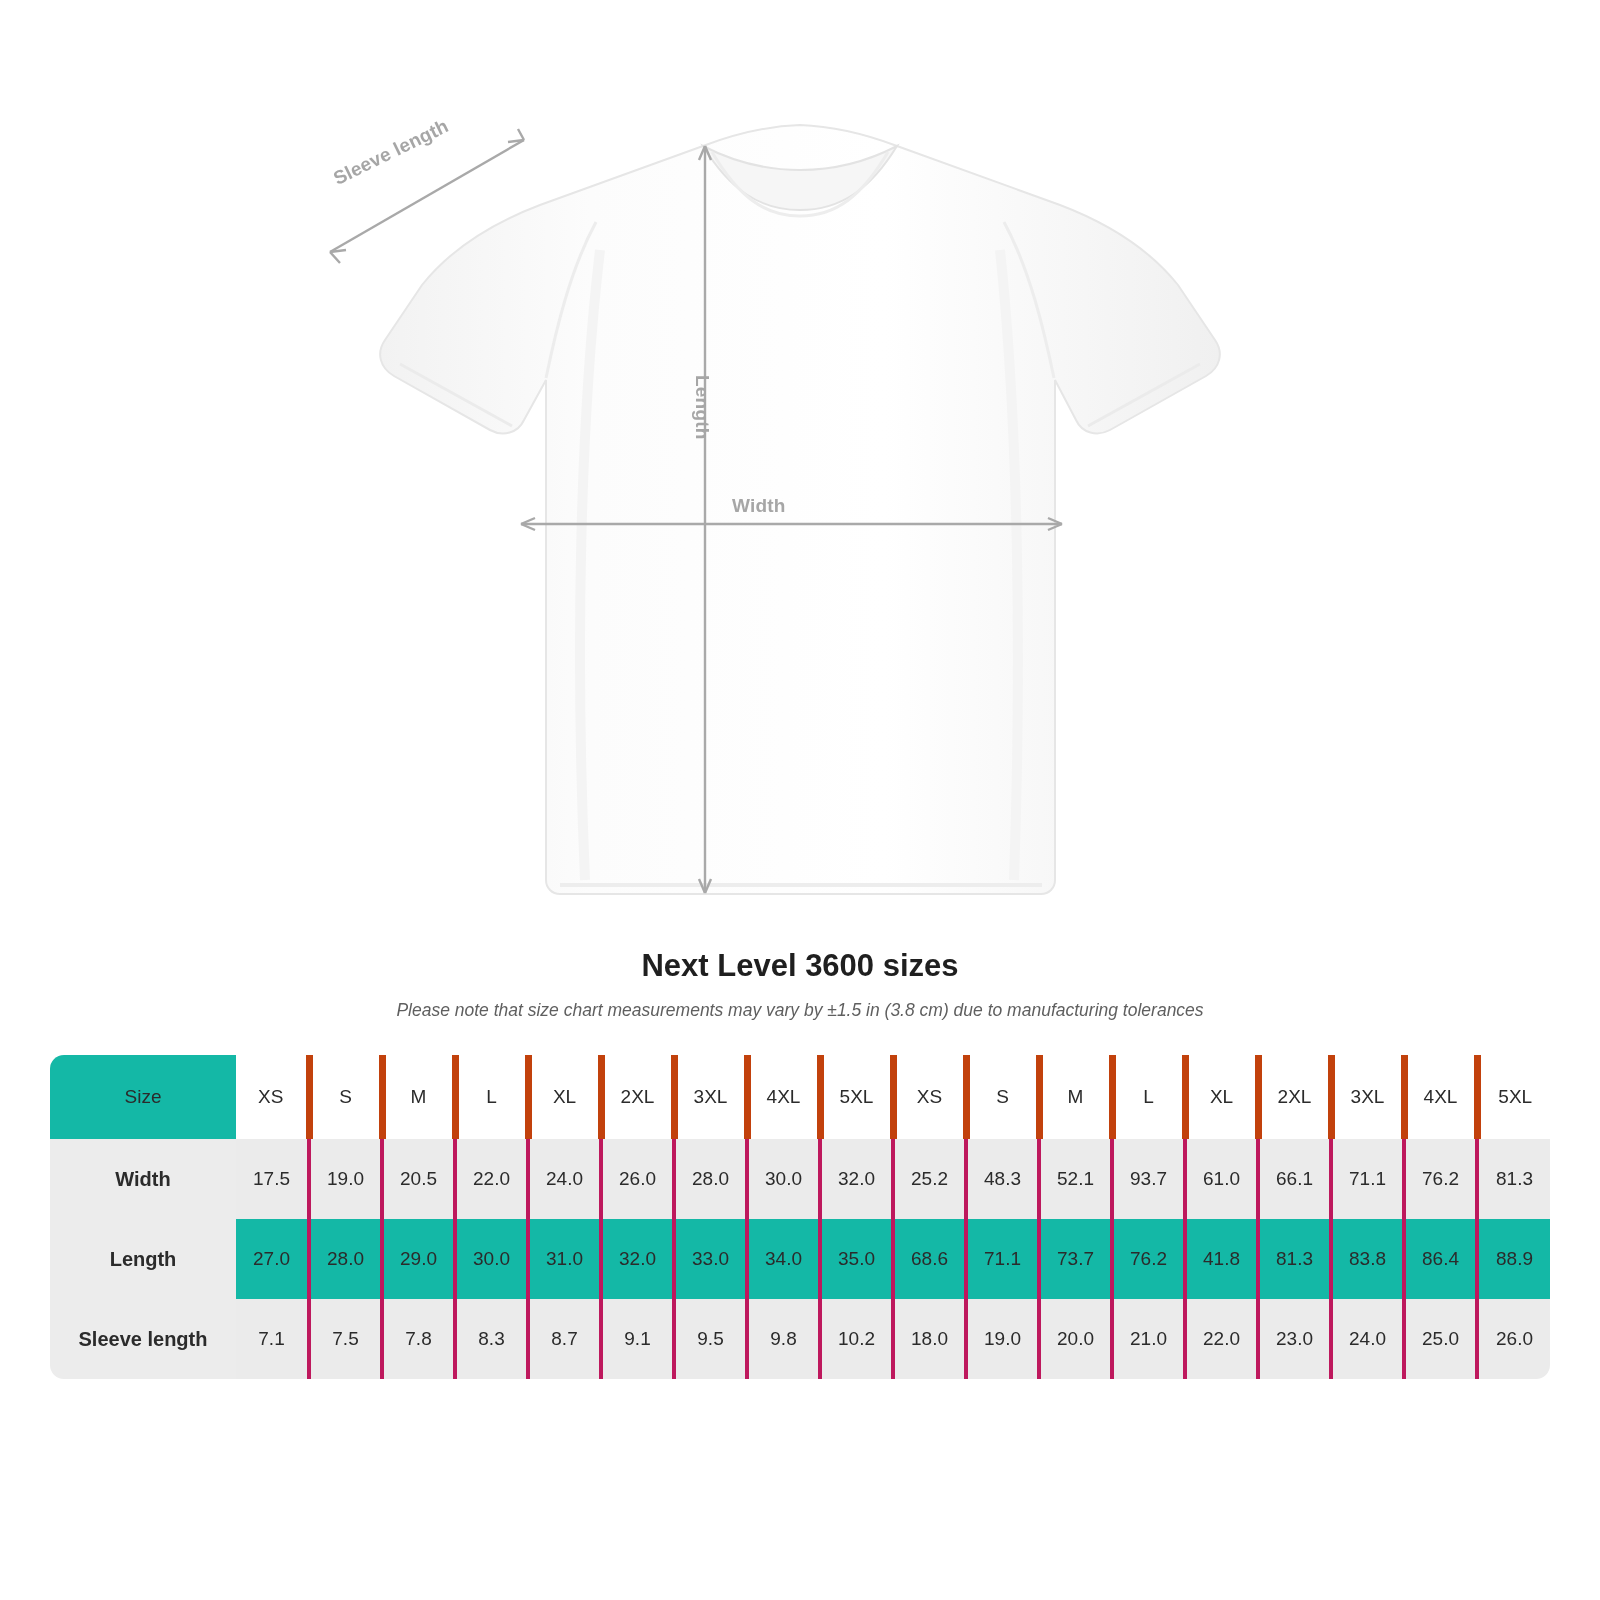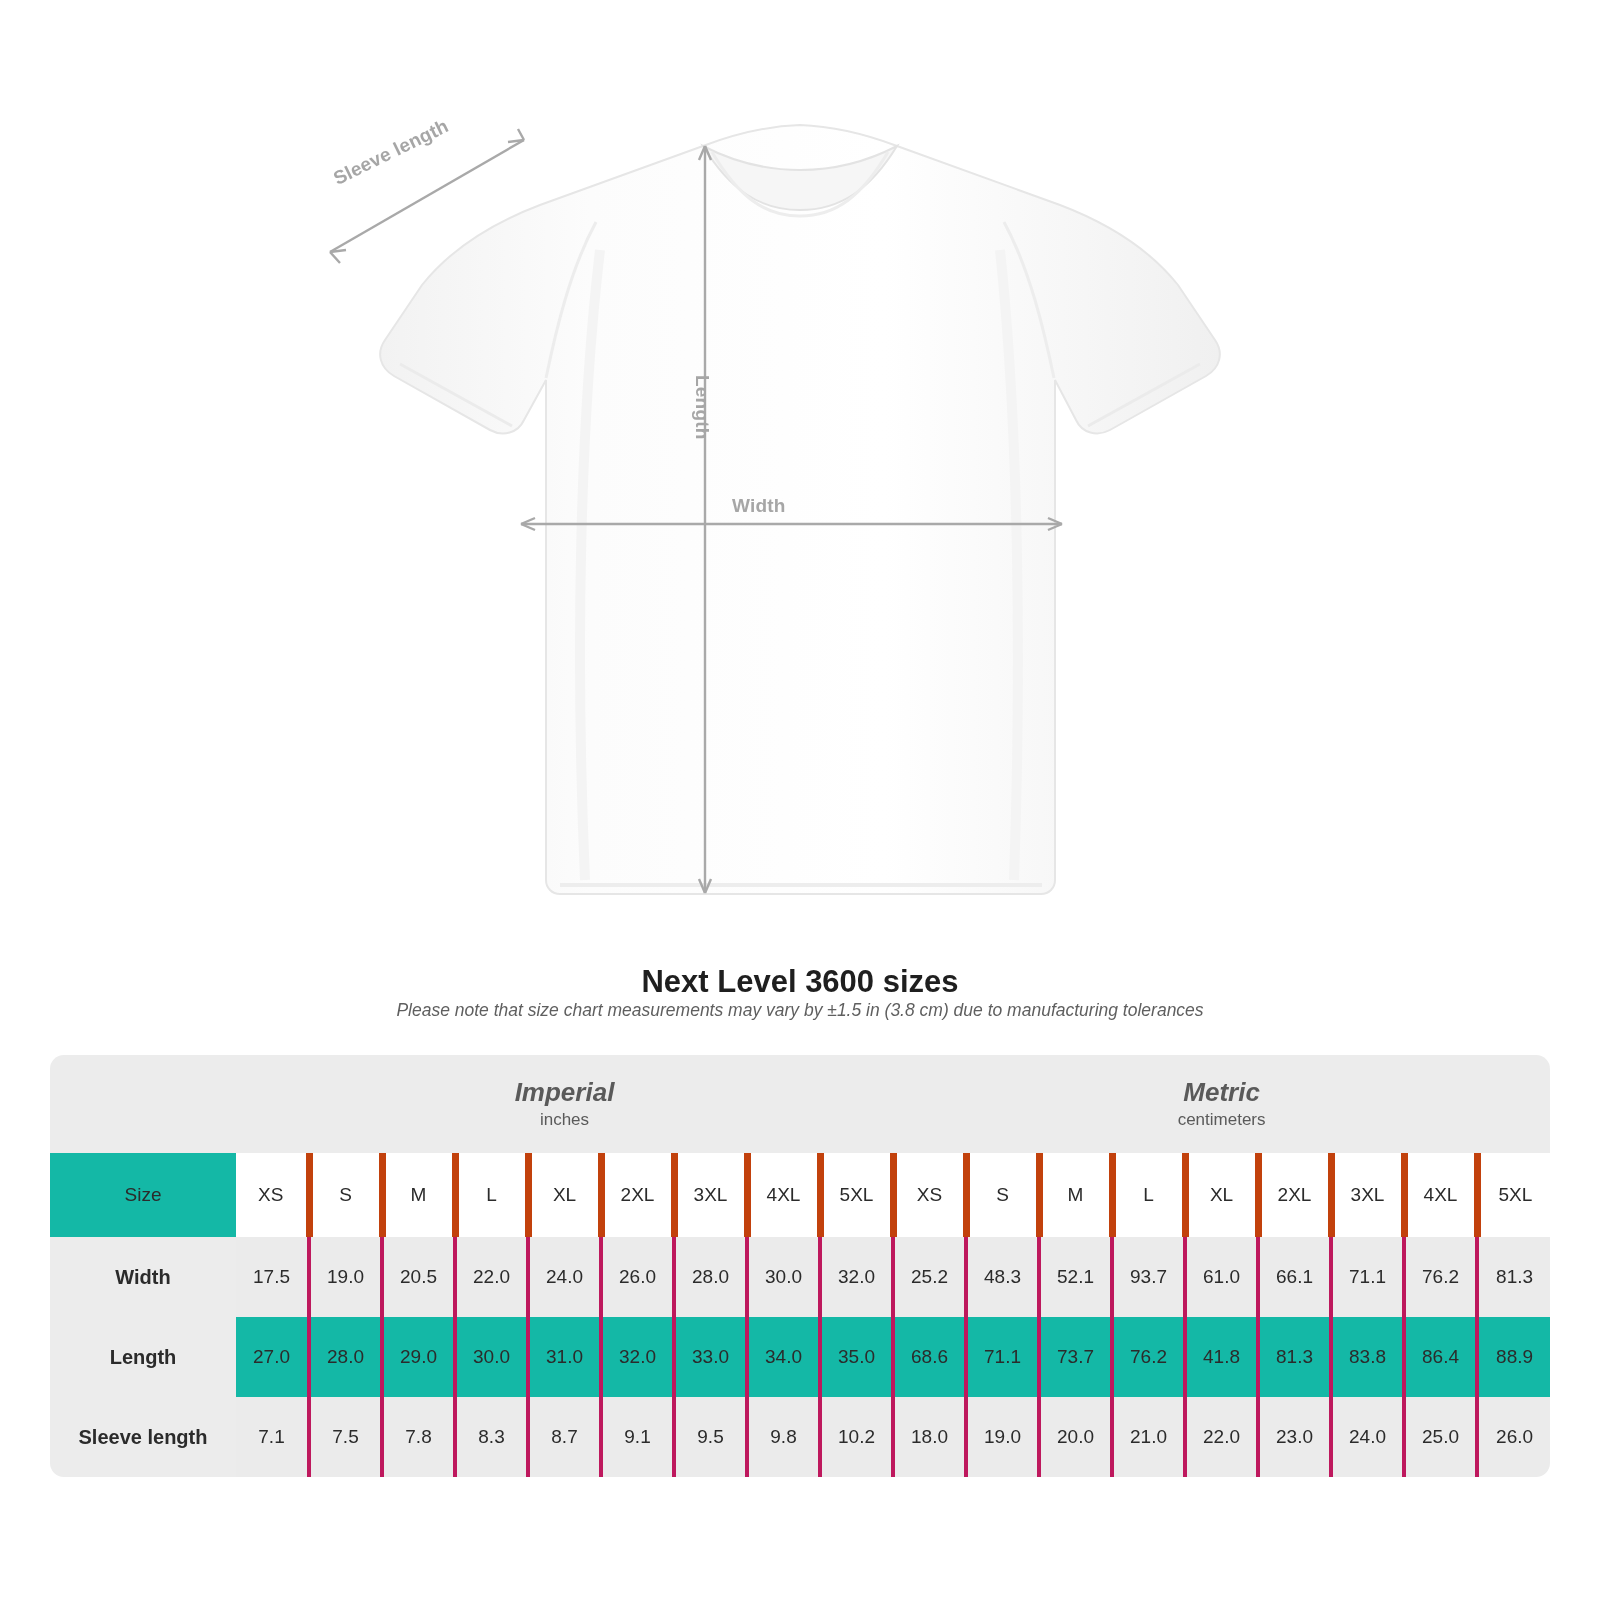--- a/index.html
+++ b/index.html
@@ -59,28 +59,28 @@
     left: 732px;
     top: 495px;
   }
 
   
   .chart-title {
     text-align: center;
     font-size: 31px;
     font-weight: bold;
     color: #1f1f1f;
-    margin-top: 34px;
+    margin-top: 18px;
   }
   .chart-note {
     text-align: center;
     font-size: 17.5px;
     font-style: italic;
     color: #5f5f5f;
-    margin-top: 0;
+    margin-top: 16px;
   }
 
   
   .table-wrap {
     margin: 34px 50px 0 50px;
     border-radius: 14px;
     overflow: hidden;
   }
 
   table.size-table {
@@ -252,31 +252,20 @@
           <col class="col-val">
           <col class="col-val">
           <col class="col-val">
         <col class="col-val">
           <col class="col-val">
           <col class="col-val">
           <col class="col-val">
       </colgroup>
       <tbody>
 
-        <tr class="unit-row">
-          <td></td>
-          <td colspan="9">
-            <div class="unit-title">Imperial</div>
-            <div class="unit-sub">inches</div>
-          </td>
-          <td colspan="9">
-            <div class="unit-title">Metric</div>
-            <div class="unit-sub">centimeters</div>
-          </td>
-        </tr>
 
         <tr class="head-row">
           <td class="rowlabel">Size</td>
           <td>XS</td>
           <td>S</td>
           <td>M</td>
           <td>L</td>
           <td>XL</td>
           <td>2XL</td>
           <td>3XL</td>

